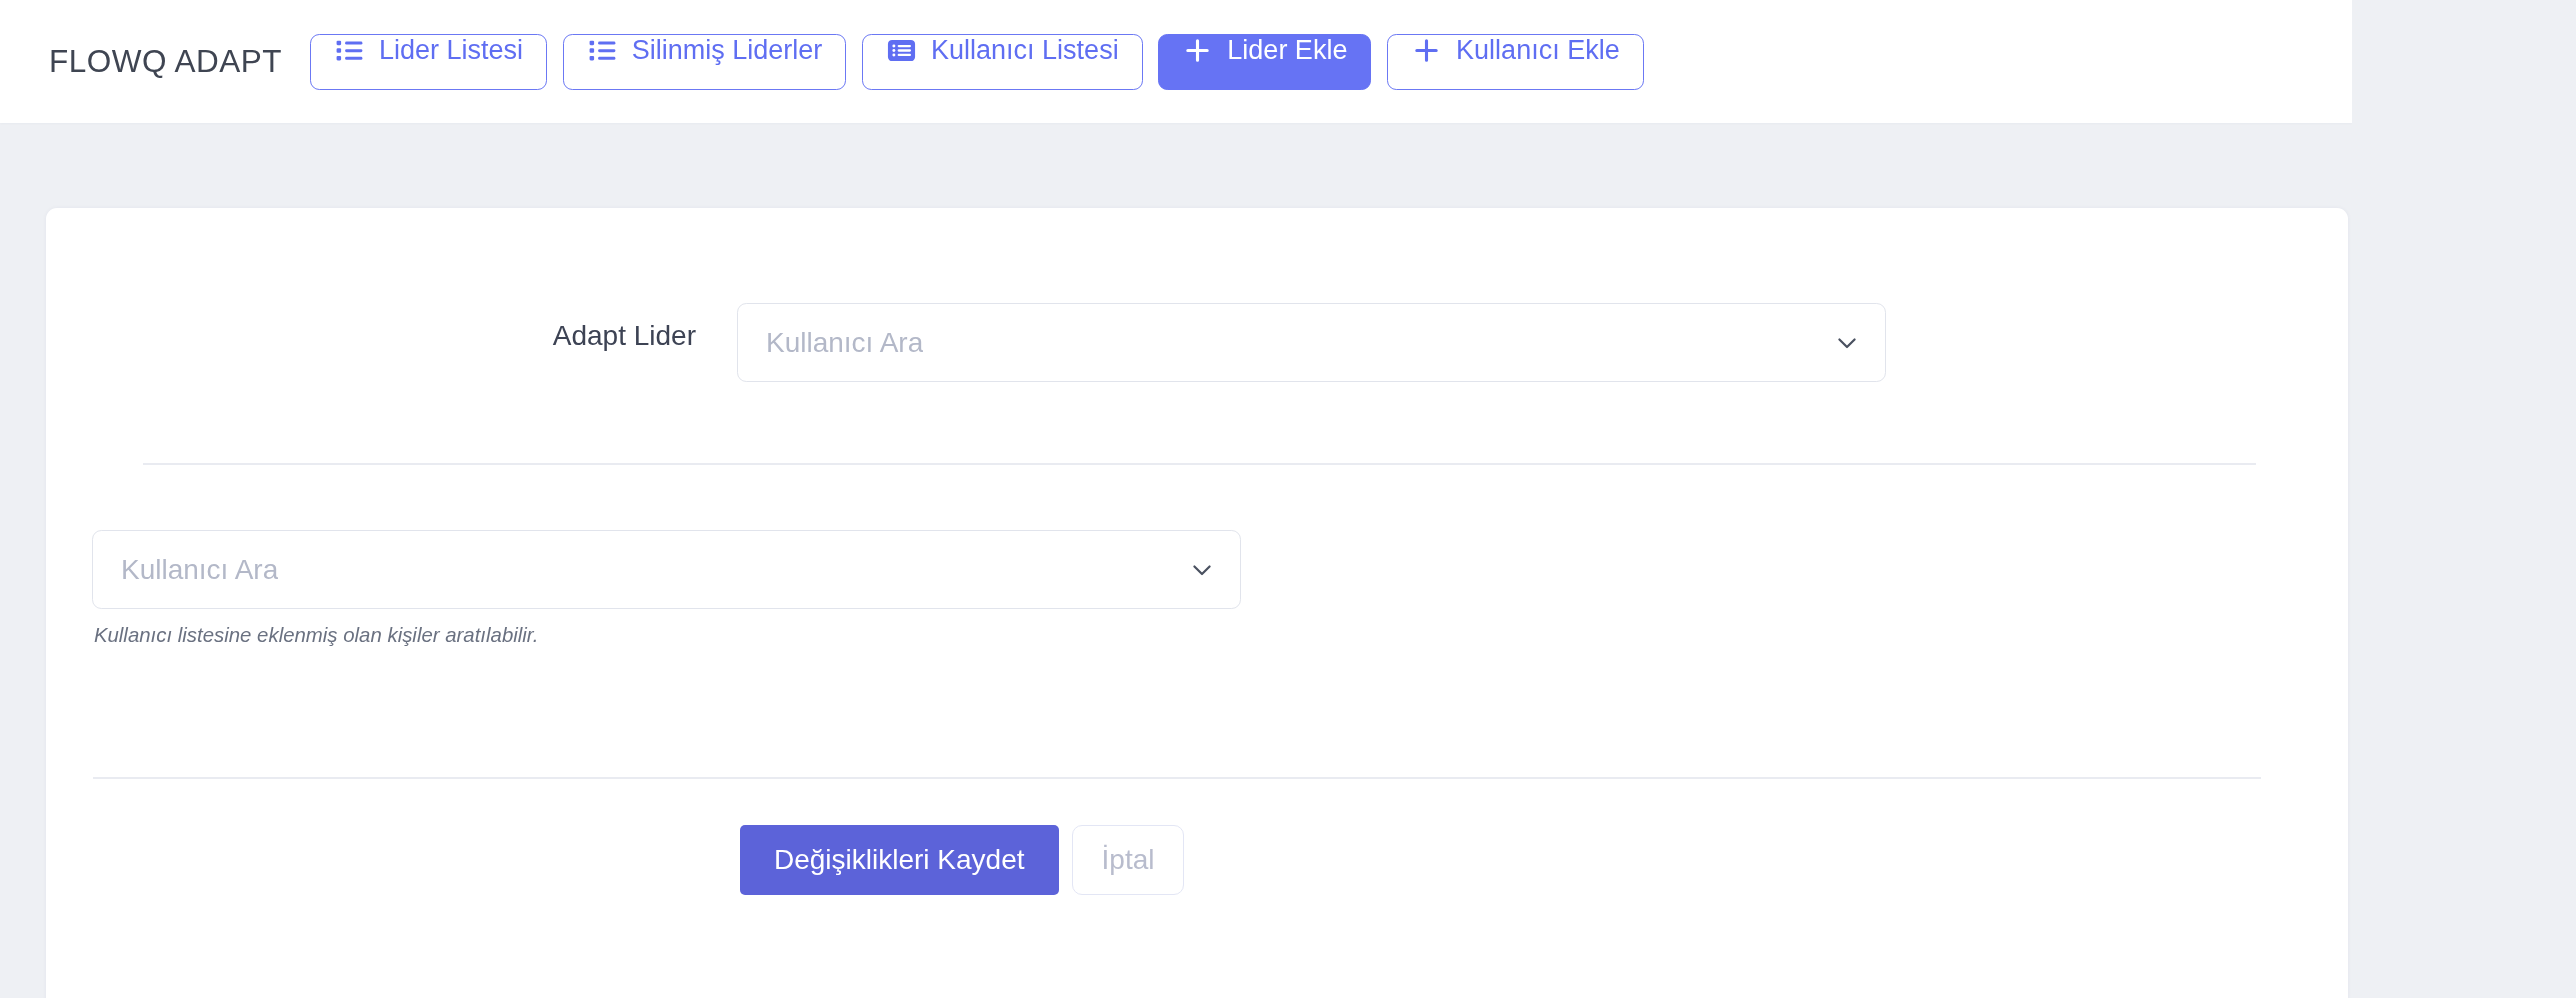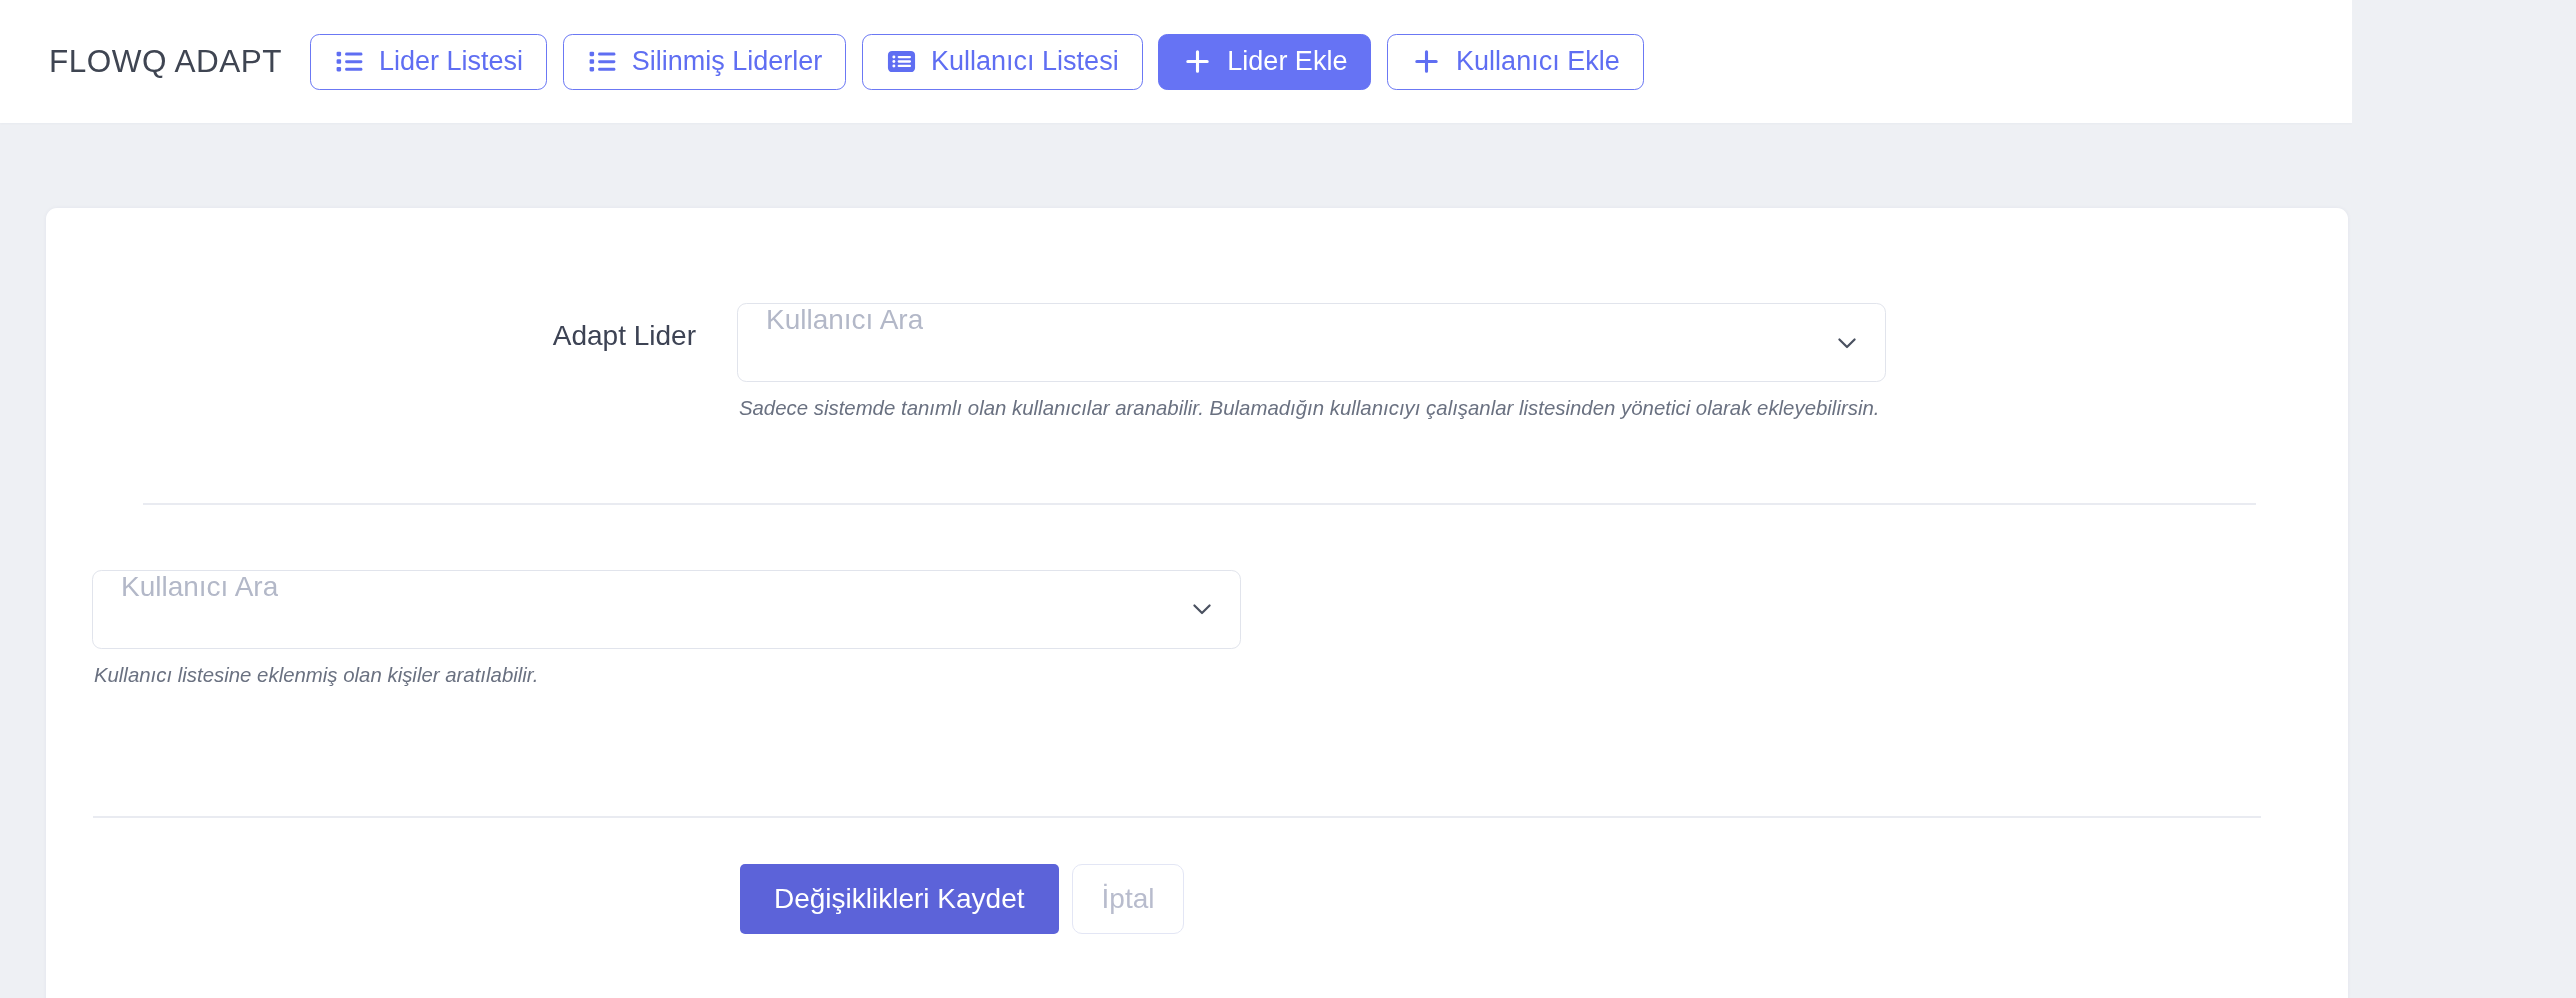--- a/index.html
+++ b/index.html
@@ -35,21 +35,21 @@
     margin-right: 28px;
     white-space: nowrap;
   }
   .header-nav {
     display: flex;
     align-items: center;
     gap: 15.7px;
   }
   .nav-btn {
     display: inline-flex;
-    align-items: center;
+    align-items: flex-start;
     gap: 14px;
     height: 56px;
     padding: 0 23px;
     border-radius: 9.3px;
     font-family: inherit;
     font-size: 27px;
     cursor: pointer;
     white-space: nowrap;
     box-sizing: border-box;
     background: #ffffff;
@@ -96,21 +96,21 @@
   }
   .field-col { width: 1149px; flex: 0 0 1149px; }
   .select-box {
     position: relative;
     height: 79px;
     box-sizing: border-box;
     background: #ffffff;
     border: 1.9px solid #e1e4ec;
     border-radius: 9.3px;
     display: flex;
-    align-items: flex-start;
+    align-items: center;
     padding: 0 65px 0 28px;
     cursor: pointer;
   }
   .select-placeholder {
     font-size: 28px;
     color: #b3b8c8;
     white-space: nowrap;
     overflow: hidden;
   }
   .select-chevron {
@@ -251,21 +251,20 @@
         <div class="form-label">Adapt Lider</div>
         <div class="field-col">
           <div class="select-box">
             <span class="select-placeholder">Kullanıcı Ara</span>
             <span class="select-chevron">
               <svg width="28" height="28" viewBox="0 0 24 24" fill="none" stroke="#4a5160" stroke-width="1.9" stroke-linecap="round" stroke-linejoin="round">
                 <path d="M5.5 9l6.5 6.5L18.5 9"></path>
               </svg>
             </span>
           </div>
-          <p class="helper-text">Sadece sistemde tanımlı olan kullanıcılar aranabilir. Bulamadığın kullanıcıyı çalışanlar listesinden yönetici olarak ekleyebilirsin.</p>
         </div>
       </div>
 
       <hr class="divider divider-1">
 
       <div class="form-row row-2">
         <div class="field-col">
           <div class="select-box">
             <span class="select-placeholder">Kullanıcı Ara</span>
             <span class="select-chevron">

